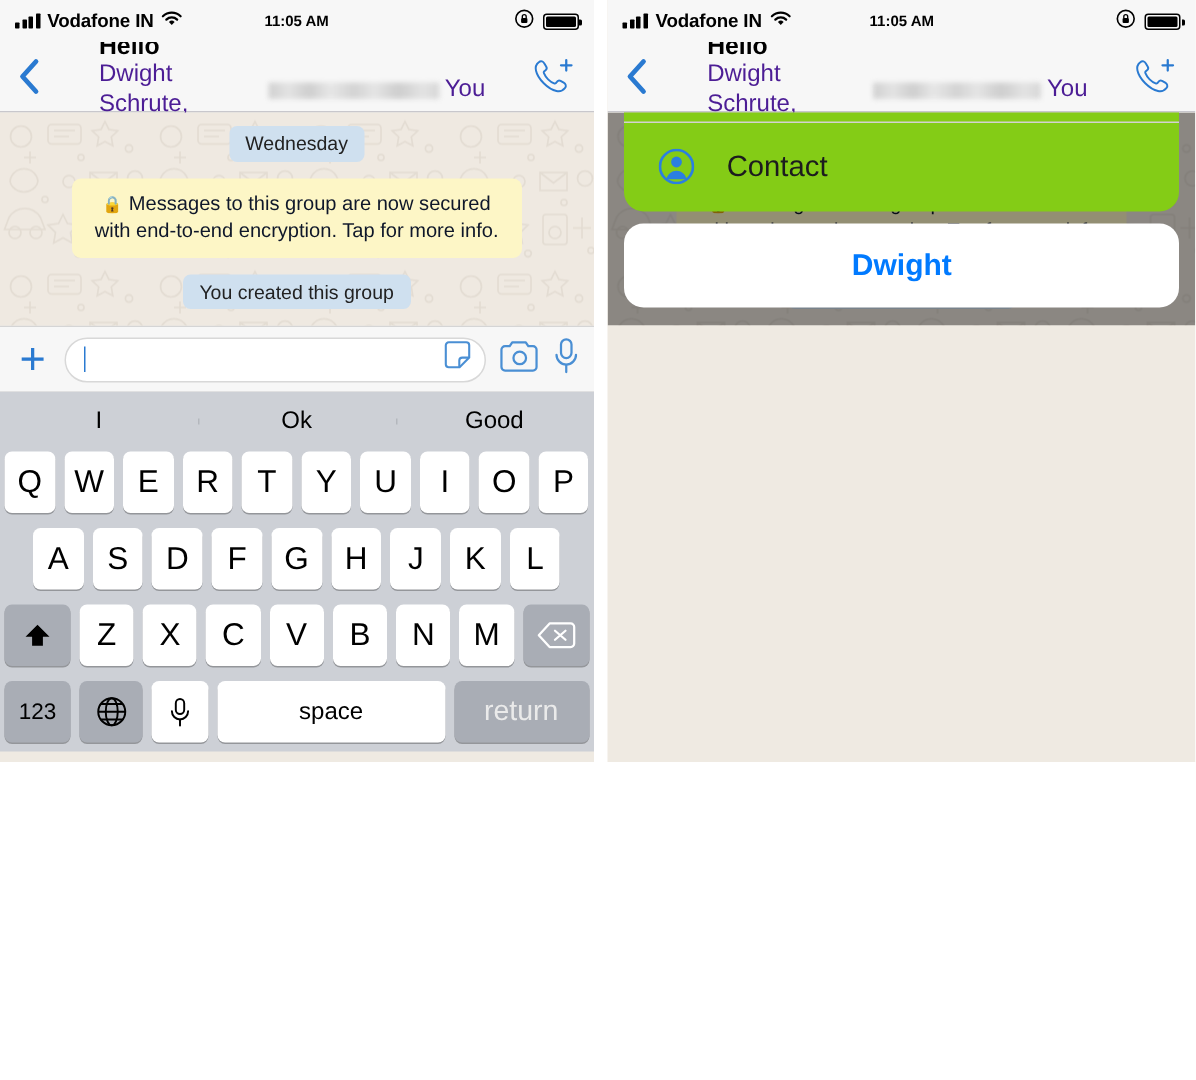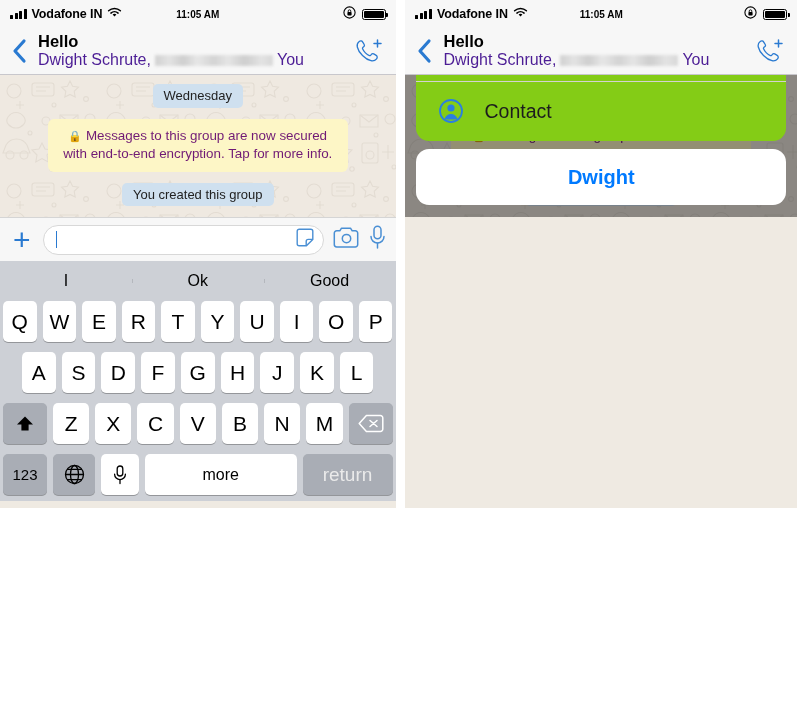--- a/index.html
+++ b/index.html
@@ -36,21 +36,21 @@
   .sb-batt {
     width:24px;height:11px;border:1.3px solid #000;border-radius:2.5px;
     position:relative; padding:1px;
   }
   .sb-batt::after{content:"";position:absolute;right:-3.5px;top:3px;width:2px;height:4px;background:#000;border-radius:0 1px 1px 0;}
   .sb-batt b{display:block;height:100%;background:#000;border-radius:1px;}
 
   
   .navbar {
     height: 47px; background:#f7f7f7; display:flex; align-items:center;
-    padding: 0 10px 0 6px; border-bottom:.5px solid #c8c7cc;
+    padding: 0 10px 0 6px; border-bottom:.5px solid #c8c7cc;gap:28px;
   }
   .back-chevron { width:26px; display:flex; justify-content:center; cursor:pointer; }
   .titles { flex:1; padding-left:6px; }
   .chat-title { font-size:16.5px; font-weight:bold; color:#000; line-height:1.12; }
   .chat-sub { font-size:16px; color:#4c1d95; line-height:1.25; display:flex; gap:4px; align-items:center; }
   .redacted {
     display:inline-block; width:118px; height:11px;
     background: linear-gradient(90deg,#cfcfcf 0%, #e2e2e2 12%, #cdcdcd 24%, #e6e6e6 36%, #d2d2d2 50%, #e4e4e4 62%, #cccccc 76%, #e2e2e2 90%, #d6d6d6 100%);
     filter: blur(1.6px); opacity:.95; border-radius:1px; vertical-align:middle;
   }
@@ -63,21 +63,21 @@
   }
   .doodle { position:absolute; inset:0; opacity:.5; }
   .chat-inner { position:relative; padding-top:9px; }
 
   .center-row { display:flex; justify-content:center; margin-bottom:11px; }
   .pill {
     background:#cfe0ef; color:#222; font-size:13px;
     padding:3px 11px; border-radius:5px; line-height:1.35;
   }
   .enc-bubble {
-    background:#fdf6c6; color:#701a75; font-size:13.4px; line-height:1.38;
+    background:#fdf6c6; color:#0f172a; font-size:13.4px; line-height:1.38;
     padding:8px 14px; border-radius:6px; max-width:300px; text-align:center;
   }
   .lock { font-size:11px; }
 
   
   .inputbar {
     height:44px; background:#f7f7f7; display:flex; align-items:center;
     padding:0 10px; gap:9px; border-top:.5px solid #d5d5d5;
   }
   .plus-btn { color:#2a7ad1; font-size:30px; font-weight:300; line-height:1; cursor:pointer; padding:0 3px; }
@@ -333,21 +333,21 @@
               <path d="M1.5 10.5h18M3 5.3h15M3 15.7h15" stroke="#000" stroke-width="1.3"></path>
             </svg>
         </span>
         <span class="key micK">
           <svg width="14" height="20" viewBox="0 0 14 20">
               <rect x="4.2" y="1" width="5.6" height="10" rx="2.8" fill="none" stroke="#000" stroke-width="1.3"></rect>
               <path d="M1.6 9.2a5.4 5.4 0 0 0 10.8 0" fill="none" stroke="#000" stroke-width="1.3" stroke-linecap="round"></path>
               <path d="M7 14.6v4" stroke="#000" stroke-width="1.3" stroke-linecap="round"></path>
             </svg>
         </span>
-        <span class="key space">more</span>
+        <span class="key space">space</span>
         <span class="key ret">return</span>
       </div>
     </div>
   </div>
 
   <div class="divider"></div>
 
   <div class="phone right">
 
     <div class="statusbar">

